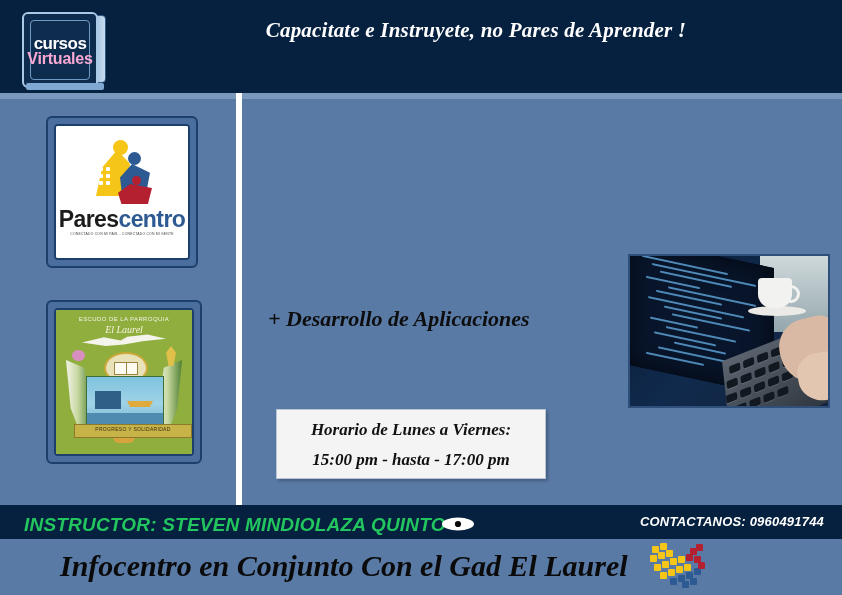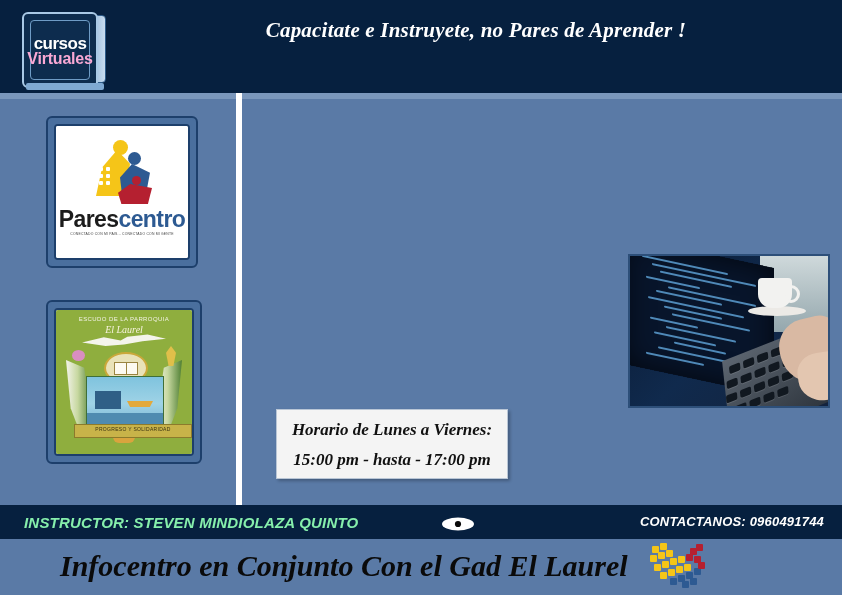--- a/index.html
+++ b/index.html
@@ -200,20 +200,21 @@
     font-family:"Liberation Serif",serif;font-weight:bold;font-style:italic;
     font-size:22px;color:#0d0d0d;white-space:nowrap;
   }
   #course-0{top:253px;}
   #course-1{top:306px;}
   
   .schedule{
     position:absolute;left:276px;top:409px;width:230px;height:68px;
     background:#f4f4f4;border:1px solid #b9c6d6;
     box-shadow:2px 2px 3px rgba(0,0,0,.25);
+    padding-left:38px;
   }
   .sched-line{
     position:absolute;left:0;right:0;text-align:center;
     font-family:"Liberation Serif",serif;font-weight:bold;font-style:italic;
     font-size:17px;color:#111;white-space:nowrap;
   }
   #sched-0{top:10px;}
   #sched-1{top:40px;}
   
   .photo{
@@ -269,22 +270,22 @@
     position:absolute;right:0;top:0;width:68px;height:76px;
     background:linear-gradient(180deg,#cfd9db,#94a7ad);
   }
   
   .bottom-bar{
     position:absolute;left:0;top:505px;width:842px;height:34px;
     background:#06203f;
   }
   .bar-left{
     position:absolute;left:24px;top:9px;
-    color:#86efac;font-family:"Liberation Sans",sans-serif;
-    font-weight:bold;font-style:italic;font-size:15px;letter-spacing:.2px;
+    color:#22c55e;font-family:"Liberation Sans",sans-serif;
+    font-weight:bold;font-style:italic;font-size:19px;letter-spacing:.2px;
     white-space:nowrap;
   }
   .bar-right{
     position:absolute;right:18px;top:9px;
     color:#ffffff;font-family:"Liberation Sans",sans-serif;
     font-weight:bold;font-style:italic;font-size:13px;letter-spacing:.2px;
     white-space:nowrap;
   }
   .eye-icon{
     position:absolute;left:441px;top:12px;width:34px;height:14px;
@@ -385,20 +386,21 @@
           <div class="es-basket"></div>
         </div>
         <div class="es-banner">
           <div class="es-banner-text">PROGRESO Y SOLIDARIDAD</div>
         </div>
       </div>
     </div>
   </div>
 
 
+  <div class="course" id="course-1">+ Desarrollo de Aplicaciones</div>
 
   <div class="schedule">
     <div class="sched-line" id="sched-0">Horario de Lunes a Viernes:</div>
     <div class="sched-line" id="sched-1">15:00 pm - hasta - 17:00 pm</div>
   </div>
 
   <div class="photo">
     <div class="ph-bg-light"></div>
     <div class="ph-screen"></div>
     <div class="ph-code">

